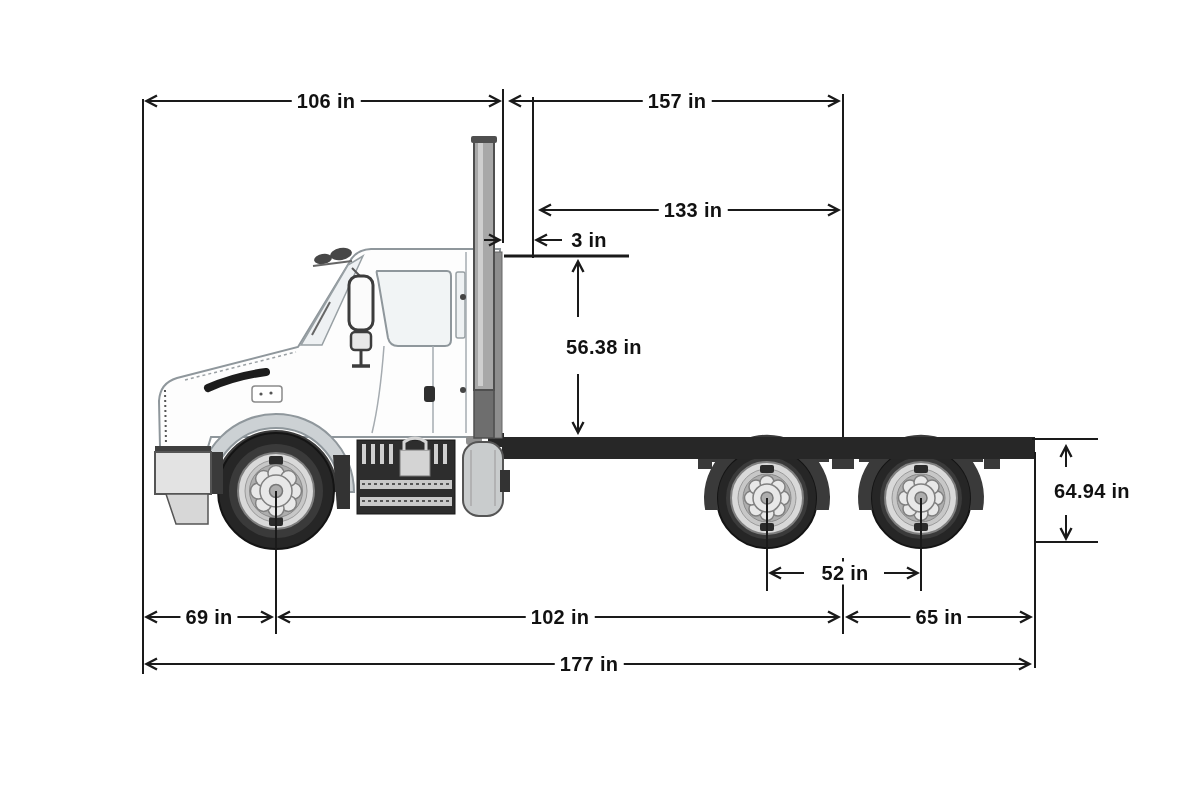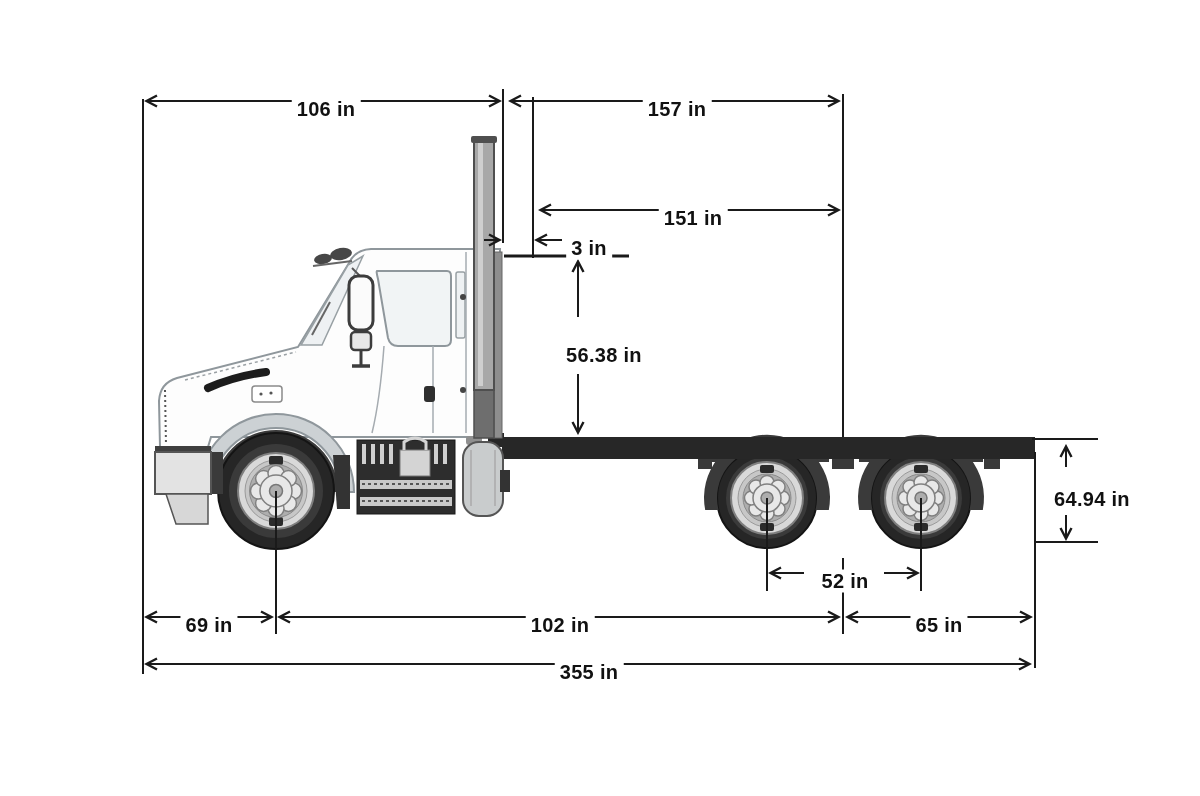--- a/index.html
+++ b/index.html
@@ -2,21 +2,21 @@
 <html><head>
 <meta charset="utf-8">
 <style>
   html,body{margin:0;padding:0;background:#ffffff;}
   .stage{position:relative;width:1200px;height:796px;background:#ffffff;overflow:hidden;
          font-family:"Liberation Sans",sans-serif;}
   .stage svg{position:absolute;left:0;top:0;}
   .dim-label{position:absolute;transform:translate(-50%,-50%);background:#ffffff;
              padding:0 5px;font-weight:bold;font-size:20px;color:#111;
              white-space:nowrap;letter-spacing:.3px;z-index:5;
-             font-family:"Liberation Sans",sans-serif;margin-top:8px;}
+             font-family:"Liberation Sans",sans-serif;}
 </style>
 </head>
 <body>
 
 <div class="stage">
 
 <svg width="1200" height="796" viewBox="0 0 1200 796">
   <defs>
     <marker id="ah" viewBox="0 0 16 16" refX="14" refY="8" markerWidth="16" markerHeight="16" markerUnits="userSpaceOnUse" orient="auto-start-reverse">
       <path d="M3,2.5 L13.5,8 L3,13.5" fill="none" stroke="#1a1a1a" stroke-width="2.4"></path>
@@ -200,23 +200,23 @@
 
     <line x1="578" y1="317" x2="578" y2="261" marker-end="url(#ah)"></line>
     <line x1="578" y1="374" x2="578" y2="433" marker-end="url(#ah)"></line>
     <line x1="1066" y1="467" x2="1066" y2="446" marker-end="url(#ah)"></line>
     <line x1="1066" y1="515" x2="1066" y2="539" marker-end="url(#ah)"></line>
   </g>
 </svg>
 
 <span class="dim-label" style="left:326px;top:101px">106 in</span>
 <span class="dim-label" style="left:677px;top:101px">157 in</span>
-<span class="dim-label" style="left:693px;top:210px">151 in</span>
+<span class="dim-label" style="left:693px;top:210px">133 in</span>
 <span class="dim-label" style="left:589px;top:240px">3 in</span>
 <span class="dim-label" style="left:604px;top:347px">56.38 in</span>
 <span class="dim-label" style="left:1092px;top:491px">64.94 in</span>
 <span class="dim-label" style="left:845px;top:573px">52 in</span>
 <span class="dim-label" style="left:209px;top:617px">69 in</span>
 <span class="dim-label" style="left:560px;top:617px">102 in</span>
 <span class="dim-label" style="left:939px;top:617px">65 in</span>
-<span class="dim-label" style="left:589px;top:664px">355 in</span>
+<span class="dim-label" style="left:589px;top:664px">177 in</span>
 
 </div>
 
 </body></html>

